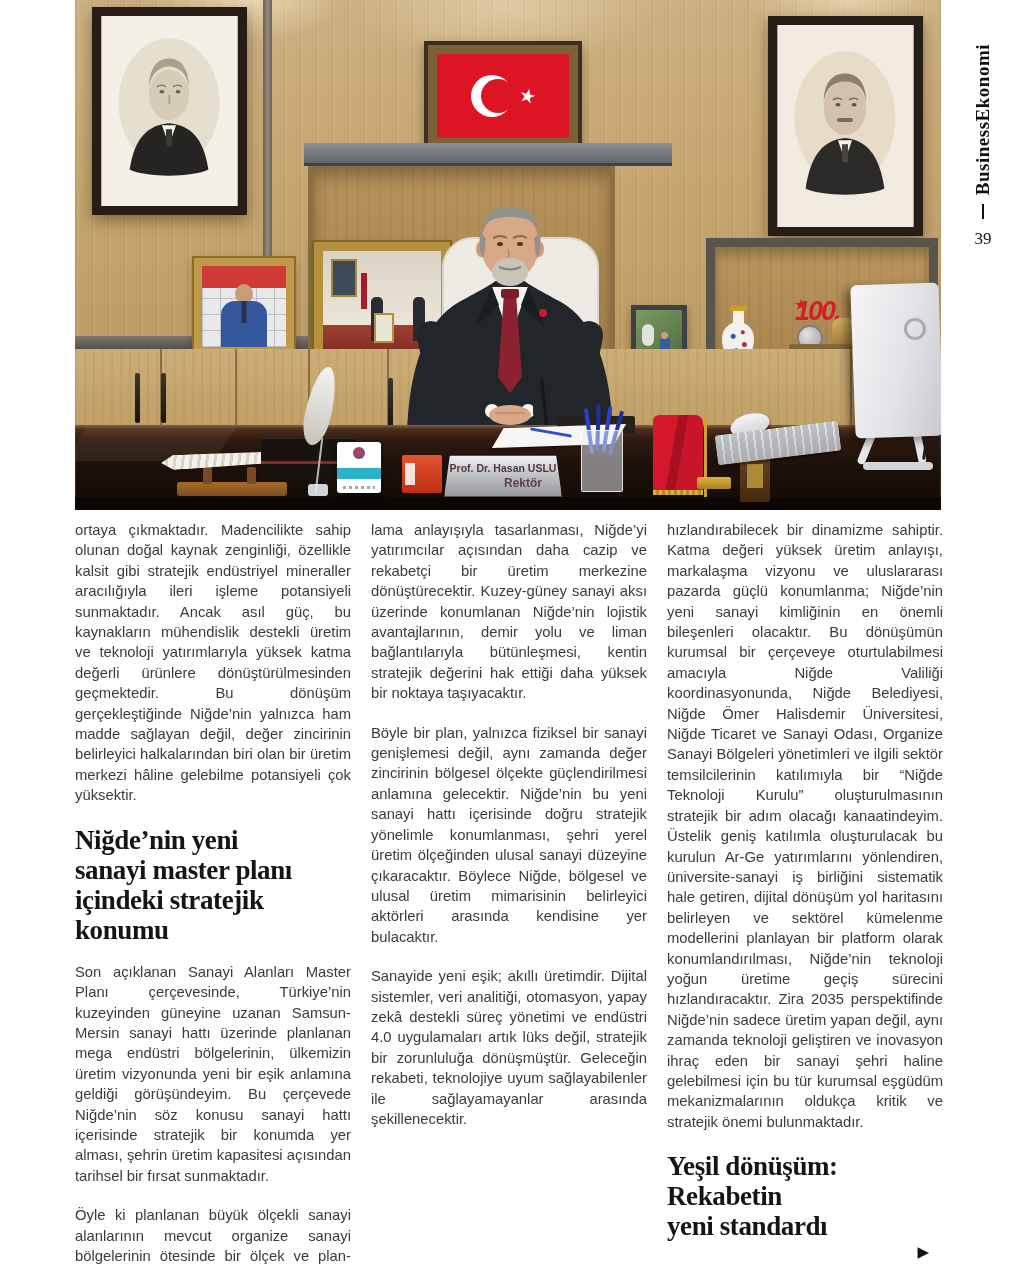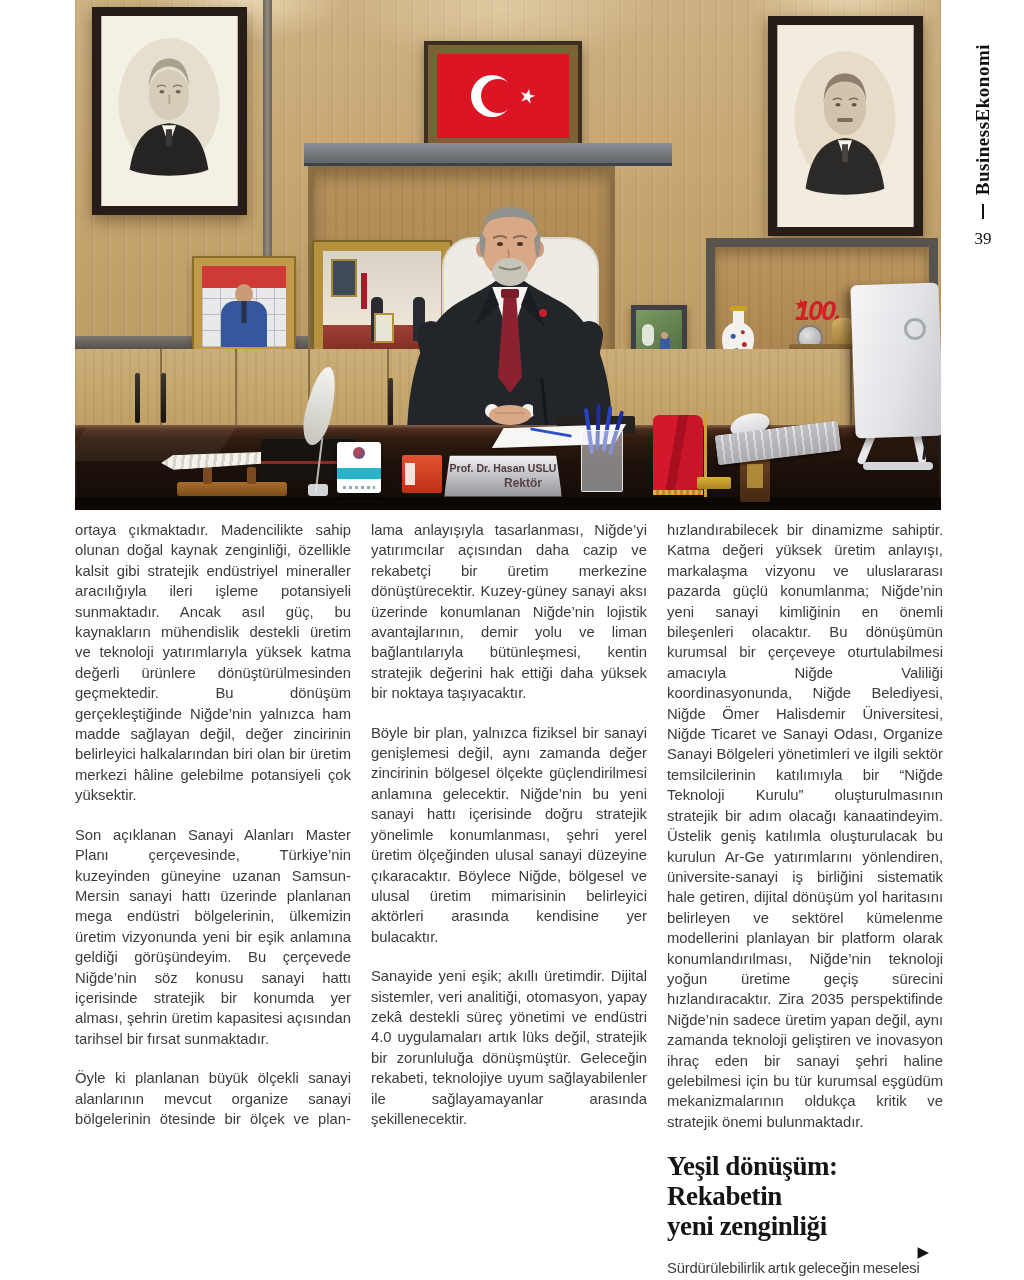--- a/index.html
+++ b/index.html
@@ -345,31 +345,34 @@
 
   <div class="spine">
     <div class="spine-name">BusinessEkonomi</div>
     <div class="spine-sep"></div>
     <div class="spine-page">39</div>
   </div>
 
   <div class="article">
     <div class="col">
       <p>ortaya çıkmaktadır. Madencilikte sahip olunan doğal kaynak zenginliği, özellikle kalsit gibi stratejik endüstriyel mineraller aracılığıyla ileri işleme potansiyeli sunmaktadır. Ancak asıl güç, bu kaynakların mühendislik destekli üretim ve teknoloji yatırımlarıyla yüksek katma değerli ürünlere dönüştürülmesinden geçmektedir. Bu dönüşüm gerçekleştiğinde Niğde’nin yalnızca ham madde sağlayan değil, değer zincirinin belirleyici halkalarından biri olan bir üretim merkezi hâline gelebilme potansiyeli çok yüksektir.</p>
+      <h2 class="headline">Niğde’nin yeni
+sanayi master planı
+içindeki stratejik
+konumu</h2>
       <p>Son açıklanan Sanayi Alanları Master Planı çerçevesinde, Türkiye’nin kuzeyinden güneyine uzanan Samsun-Mersin sanayi hattı üzerinde planlanan mega endüstri bölgelerinin, ülkemizin üretim vizyonunda yeni bir eşik anlamına geldiği görüşündeyim. Bu çerçevede Niğde’nin söz konusu sanayi hattı içerisinde stratejik bir konumda yer alması, şehrin üretim kapasitesi açısından tarihsel bir fırsat sunmaktadır.</p>
       <p class="fill-last">Öyle ki planlanan büyük ölçekli sanayi alanlarının mevcut organize sanayi bölgelerinin ötesinde bir ölçek ve plan-</p>
     </div>
     <div class="col">
       <p>lama anlayışıyla tasarlanması, Niğde’yi yatırımcılar açısından daha cazip ve rekabetçi bir üretim merkezine dönüştürecektir. Kuzey-güney sanayi aksı üzerinde konumlanan Niğde’nin lojistik avantajlarının, demir yolu ve liman bağlantılarıyla bütünleşmesi, kentin stratejik değerini hak ettiği daha yüksek bir noktaya taşıyacaktır.</p>
       <p>Böyle bir plan, yalnızca fiziksel bir sanayi genişlemesi değil, aynı zamanda değer zincirinin bölgesel ölçekte güçlendirilmesi anlamına gelecektir. Niğde’nin bu yeni sanayi hattı içerisinde doğru stratejik yönelimle konumlanması, şehri yerel üretim ölçeğinden ulusal sanayi düzeyine çıkaracaktır. Böylece Niğde, bölgesel ve ulusal üretim mimarisinin belirleyici aktörleri arasında kendisine yer bulacaktır.</p>
       <p>Sanayide yeni eşik; akıllı üretimdir. Dijital sistemler, veri analitiği, otomasyon, yapay zekâ destekli süreç yönetimi ve endüstri 4.0 uygulamaları artık lüks değil, stratejik bir zorunluluğa dönüşmüştür. Geleceğin rekabeti, teknolojiye uyum sağlayabilenler ile sağlayamayanlar arasında şekillenecektir.</p>
     </div>
     <div class="col">
       <p>hızlandırabilecek bir dinamizme sahiptir. Katma değeri yüksek üretim anlayışı, markalaşma vizyonu ve uluslararası pazarda güçlü konumlanma; Niğde’nin yeni sanayi kimliğinin en önemli bileşenleri olacaktır. Bu dönüşümün kurumsal bir çerçeveye oturtulabilmesi amacıyla Niğde Valiliği koordinasyonunda, Niğde Belediyesi, Niğde Ömer Halisdemir Üniversitesi, Niğde Ticaret ve Sanayi Odası, Organize Sanayi Bölgeleri yönetimleri ve ilgili sektör temsilcilerinin katılımıyla bir “Niğde Teknoloji Kurulu” oluşturulmasının stratejik bir adım olacağı kanaatindeyim. Üstelik geniş katılımla oluşturulacak bu kurulun Ar-Ge yatırımlarını yönlendiren, üniversite-sanayi iş birliğini sistematik hale getiren, dijital dönüşüm yol haritasını belirleyen ve sektörel kümelenme modellerini planlayan bir platform olarak konumlandırılması, Niğde’nin teknoloji yoğun üretime geçiş sürecini hızlandıracaktır. Zira 2035 perspektifinde Niğde’nin sadece üretim yapan değil, aynı zamanda teknoloji geliştiren ve inovasyon ihraç eden bir sanayi şehri haline gelebilmesi için bu tür kurumsal eşgüdüm mekanizmalarının oldukça kritik ve stratejik önemi bulunmaktadır.</p>
       <h2 class="headline">Yeşil dönüşüm:
 Rekabetin
-yeni zenginliği</h2>
-      <p class="intro-line">Sürdürülebilirlik artık geleceğin meselesi</p>
+yeni standardı</h2>
     </div>
     <div class="cont-arrow">▶</div>
   </div>
 
 </div>
 
 </body></html>

